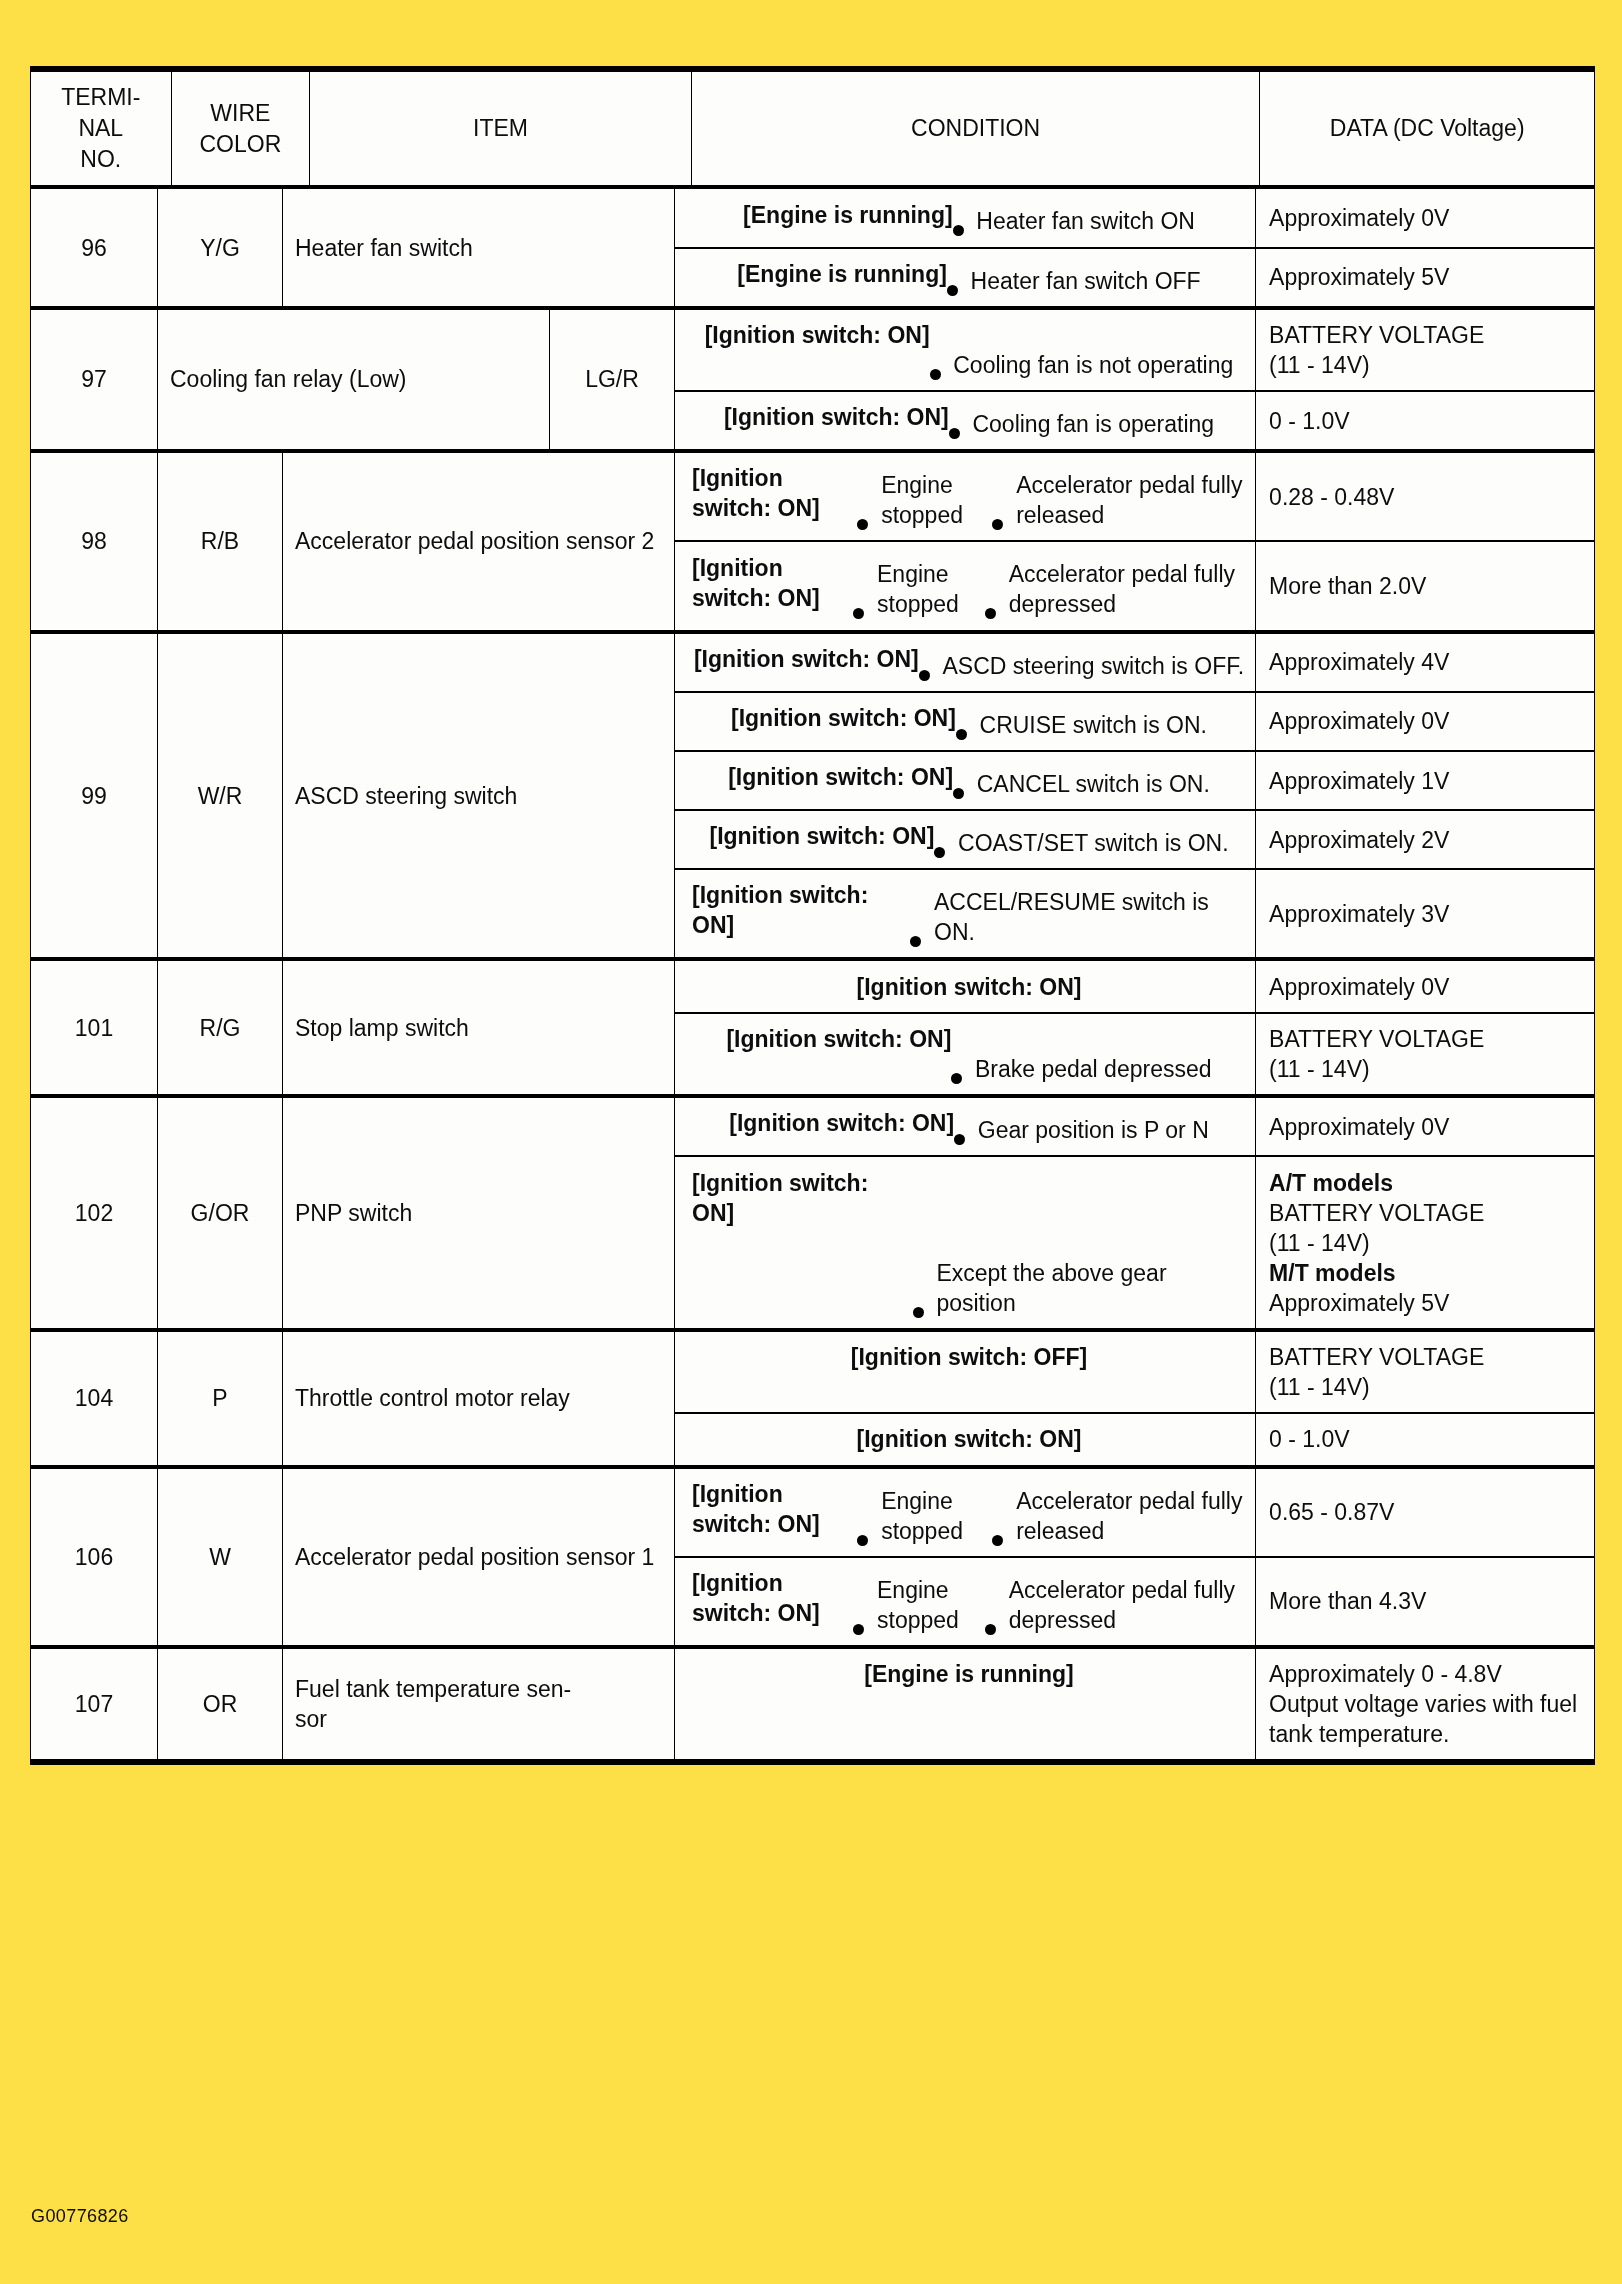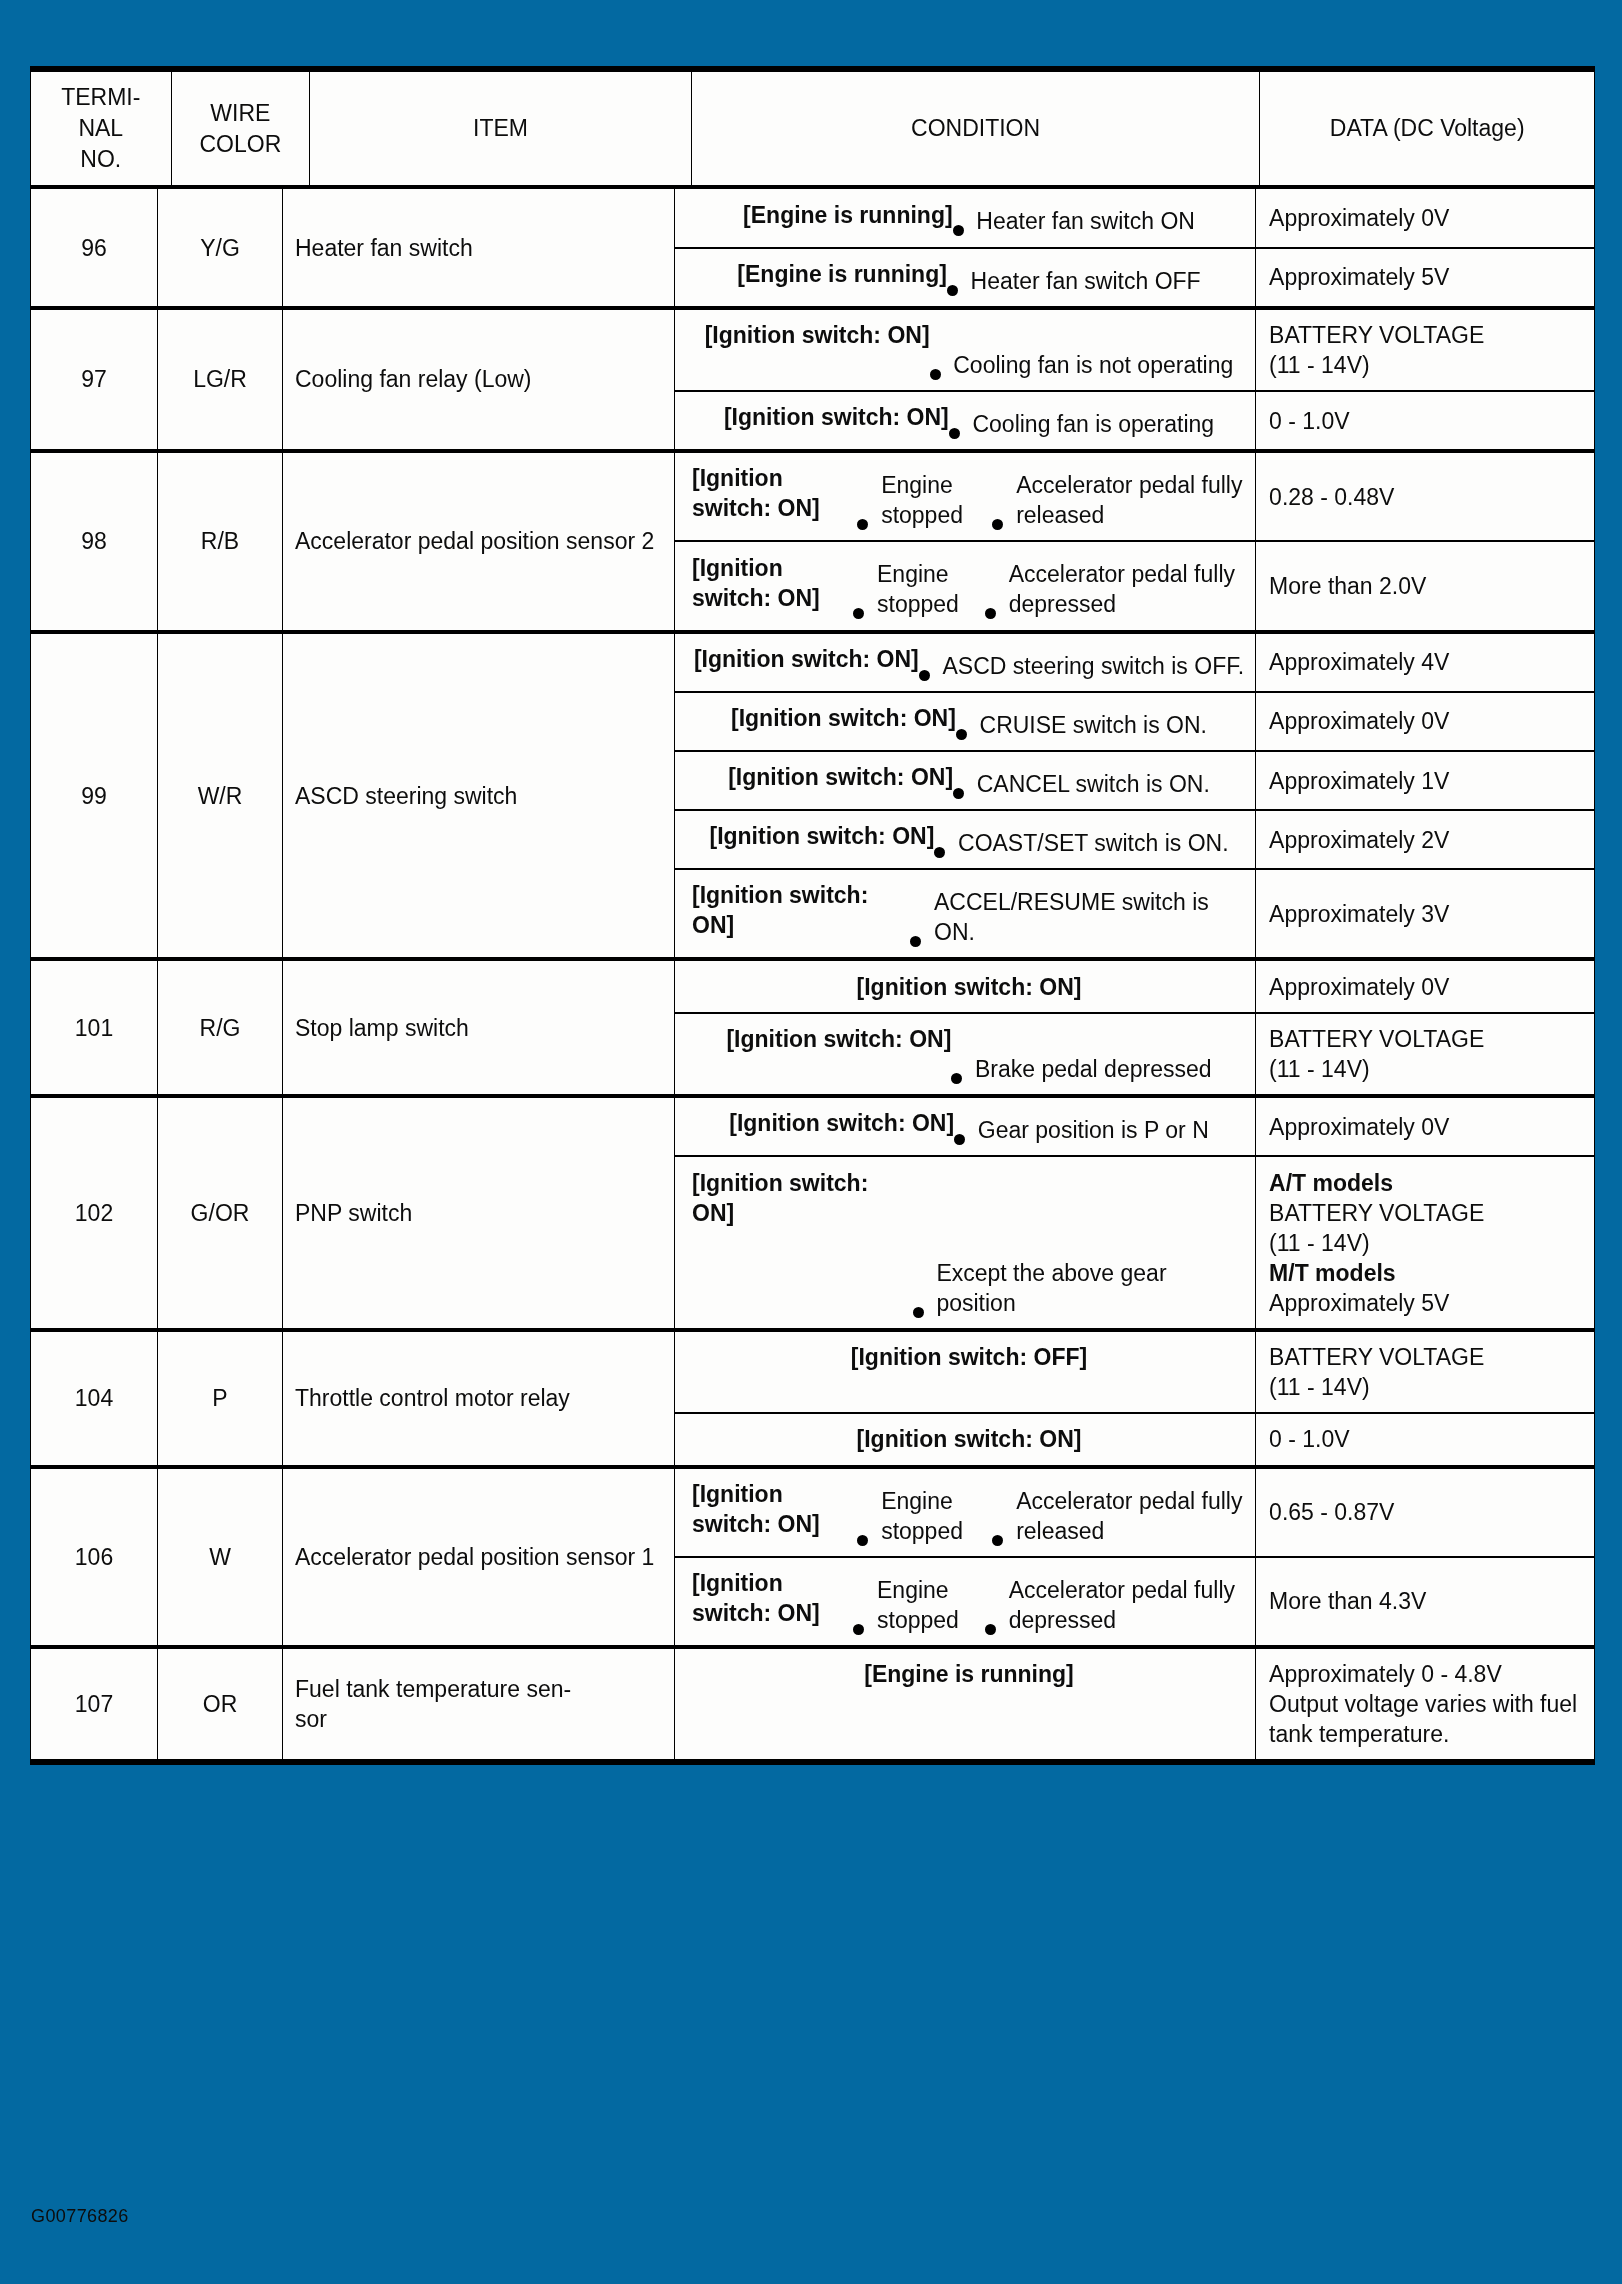--- a/index.html
+++ b/index.html
@@ -1,19 +1,19 @@
 <!DOCTYPE html>
 <html style="font-size:13.6px"><head>
 <meta charset="utf-8">
 <style>
   html,body { margin:0; padding:0; background:#e8e8e8; }
   .page {
     position:relative;
     width:1623px; height:2284px;
-    background:#0369a1;
+    background:#fde047;
     font-family:"Liberation Sans", sans-serif;
     color:#0d0d0d;
     overflow:hidden;
   }
   .doc-table {
     position:absolute;
     left:30px; top:66px;
     width:1563px;
     border-top:6px solid #000;
     border-bottom:6.8px solid #000;
@@ -123,22 +123,22 @@
                 </div>
               </div>
               <div class="cell c-data">
                 <div class="data-line">Approximately 5V</div>
               </div>
             </div>
           </div>
         </div>
         <div class="trow">
           <div class="cell c-term">97</div>
+          <div class="cell c-item">Cooling fan relay (Low)</div>
           <div class="cell c-wire">LG/R</div>
-          <div class="cell c-item">Cooling fan relay (Low)</div>
           <div class="subrows">
             <div class="subrow">
               <div class="cell c-cond">
                 <div class="cond-head">[Ignition switch: ON]</div>
                 <div class="bullet-line">
                   <span class="dot"></span>
                   <span>Cooling fan is not operating</span>
                 </div>
               </div>
               <div class="cell c-data">

